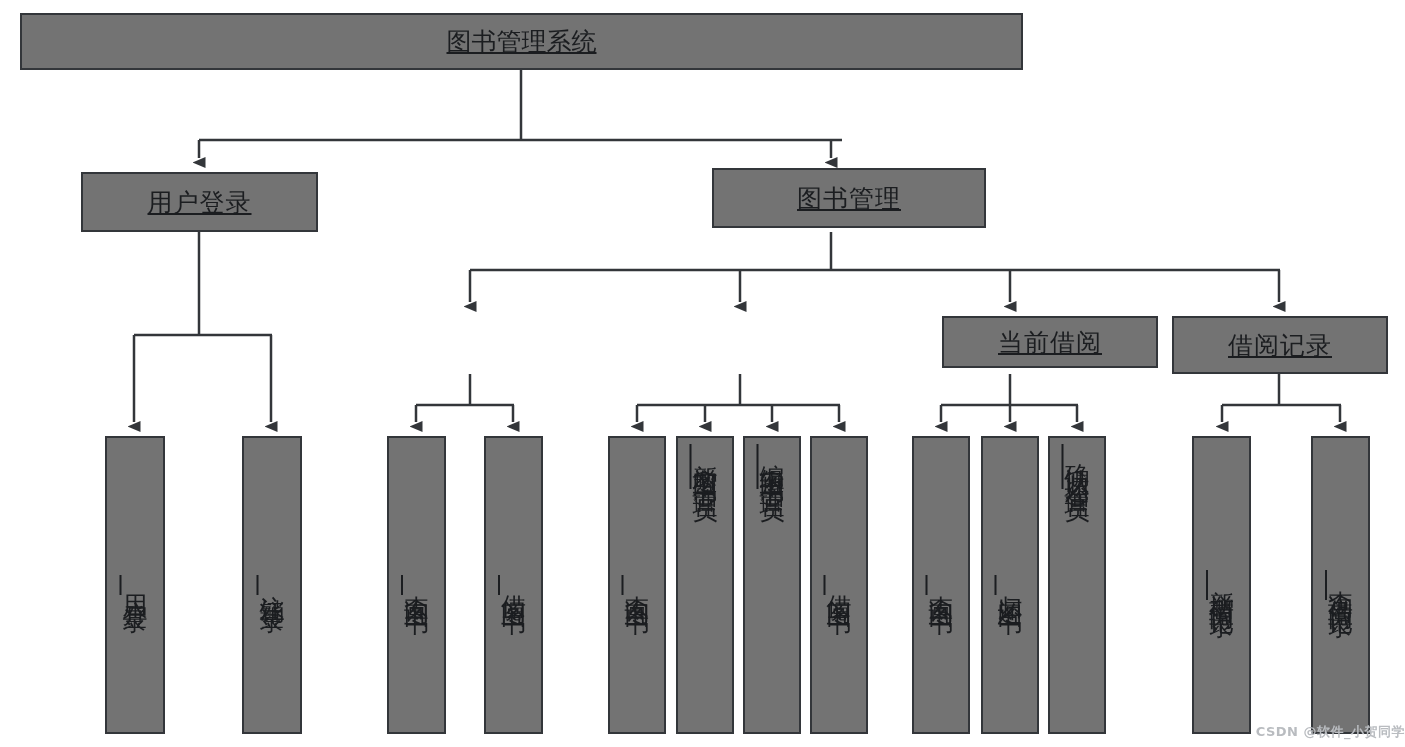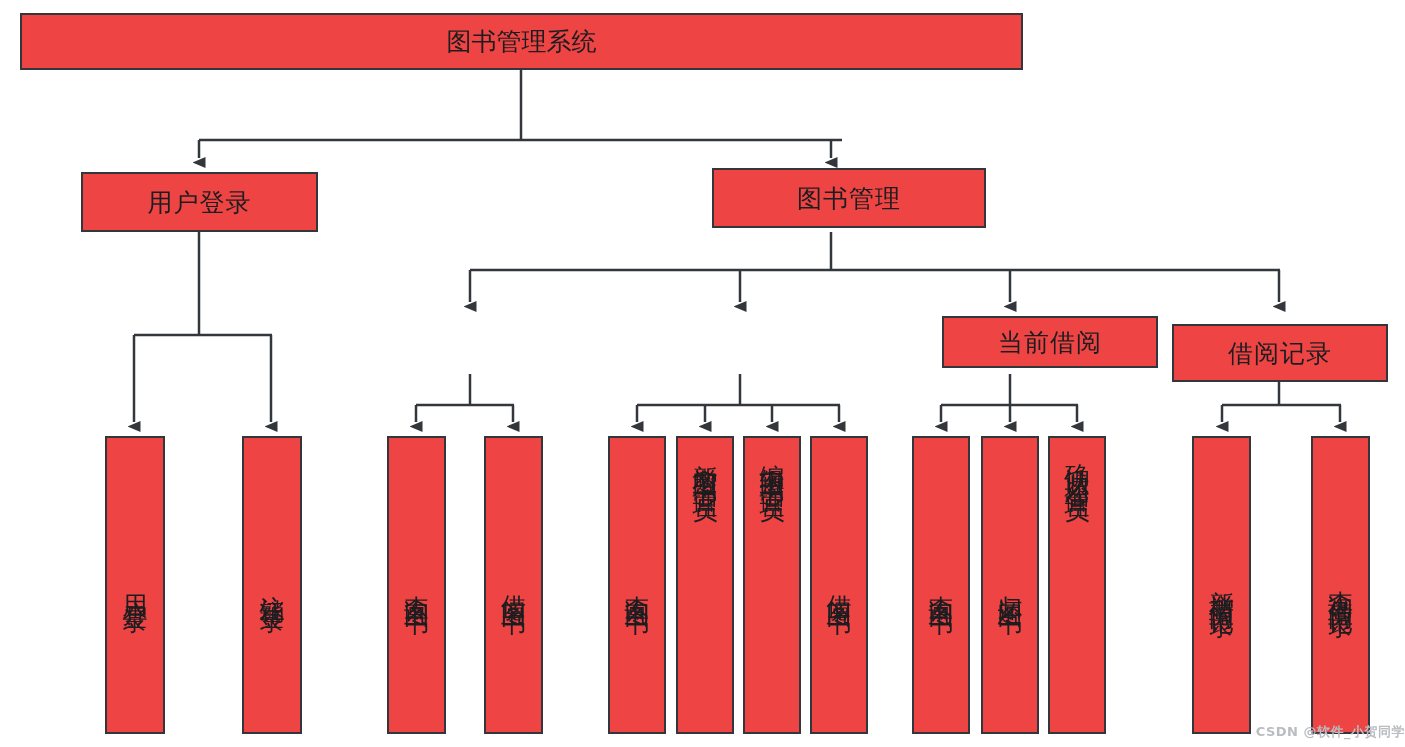--- a/index.html
+++ b/index.html
@@ -14,26 +14,27 @@
     position: relative;
     width: 1405px;
     height: 747px;
     background: #ffffff;
     overflow: hidden;
   }
   .node {
     position: absolute;
     box-sizing: border-box;
     border: 2.5px solid #33363a;
-    background: #ef4444;
+    background: #737373;
     display: flex;
     align-items: center;
     justify-content: center;
     color: #1b1d20;
     text-align: center;
+    text-decoration: underline;
   }
   .node.h-node {
     font-size: 25px;
     letter-spacing: 1px;
   }
   .node.root-node {
     font-size: 25px;
   }
   
   .node.v-node {
@@ -131,21 +132,21 @@
   <div class="node h-node" style="left:81px; top:172px; width:237px; height:60px;">
     <span>用户登录</span>
   </div>
   <div class="node h-node" style="left:712px; top:168px; width:274px; height:60px;">
     <span>图书管理</span>
   </div>
 
   <div class="node h-node" style="left:902px; top:316px; width:216px; height:52px;margin-left:40px;">
     <span>当前借阅</span>
   </div>
-  <div class="node h-node" style="left:1172px; top:316px; width:216px; height:58px;margin-top:8px;">
+  <div class="node h-node" style="left:1172px; top:316px; width:216px; height:58px;">
     <span>借阅记录</span>
   </div>
 
   <div class="node v-node" style="left:105px; top:436px; width:60px; height:298px;">
     <span>用户登录</span>
   </div>
   <div class="node v-node" style="left:242px; top:436px; width:60px; height:298px;">
     <span>注销登录</span>
   </div>
 

